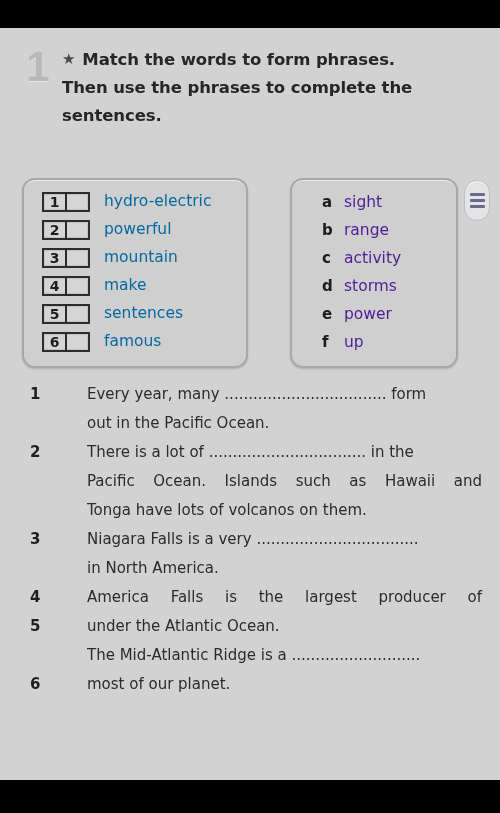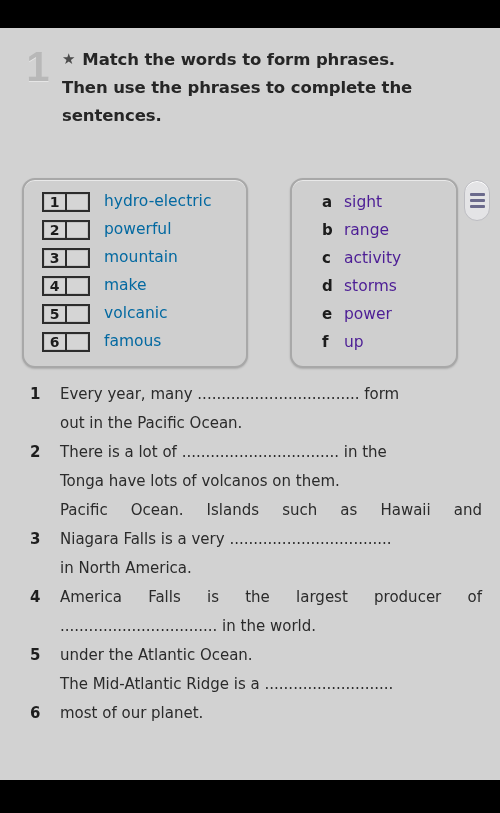--- a/index.html
+++ b/index.html
@@ -163,20 +163,21 @@
   }
   .sline {
     display: block;
     font-size: 15px;
     color: #2b2b2b;
     line-height: 29px;
     font-family: "DejaVu Sans", sans-serif;
     padding-left: 60px;
     padding-right: 18px;
     white-space: nowrap;
+    margin-left: 27px;
   }
   .sline.just {
     white-space: normal;
     text-align: justify;
     text-align-last: justify;
   }
   .snum {
     position: absolute;
     left: 30px;
     width: 16px;
@@ -233,21 +234,21 @@
           <span class="ncell">4</span>
           <span class="acell"></span>
         </span>
         <span class="word">make</span>
       </div>
       <div class="row" style="top:120px">
         <span class="numbox">
           <span class="ncell">5</span>
           <span class="acell"></span>
         </span>
-        <span class="word">volcanic</span>
+        <span class="word">sentences</span>
       </div>
       <div class="row" style="top:148px">
         <span class="numbox">
           <span class="ncell">6</span>
           <span class="acell"></span>
         </span>
         <span class="word">famous</span>
       </div>
     </div>
 
@@ -288,34 +289,33 @@
 
       <div class="sentence">
         <span class="snum" style="top: 0px;">1</span>
         <span class="sline">Every year, many .................................. form</span>
         <span class="sline">out in the Pacific Ocean.</span>
       </div>
 
       <div class="sentence">
         <span class="snum" style="top: 0px;">2</span>
         <span class="sline">There is a lot of ................................. in the</span>
+        <span class="sline just">Pacific Ocean. Islands such as Hawaii and</span>
         <span class="sline">Tonga have lots of volcanos on them.</span>
-        <span class="sline just">Pacific Ocean. Islands such as Hawaii and</span>
       </div>
 
       <div class="sentence">
         <span class="snum" style="top: 0px;">3</span>
         <span class="sline">Niagara Falls is a very ..................................</span>
         <span class="sline">in North America.</span>
       </div>
 
       <div class="sentence">
         <span class="snum" style="top: 0px;">4</span>
         <span class="sline just">America Falls is the largest producer of</span>
-        <span class="sline">................................. in the world.</span>
       </div>
 
       <div class="sentence">
         <span class="snum" style="top: 0px;">5</span>
         <span class="sline">under the Atlantic Ocean.</span>
         <span class="sline">The Mid-Atlantic Ridge is a ...........................</span>
       </div>
 
       <div class="sentence">
         <span class="snum" style="top: 0px;">6</span>

